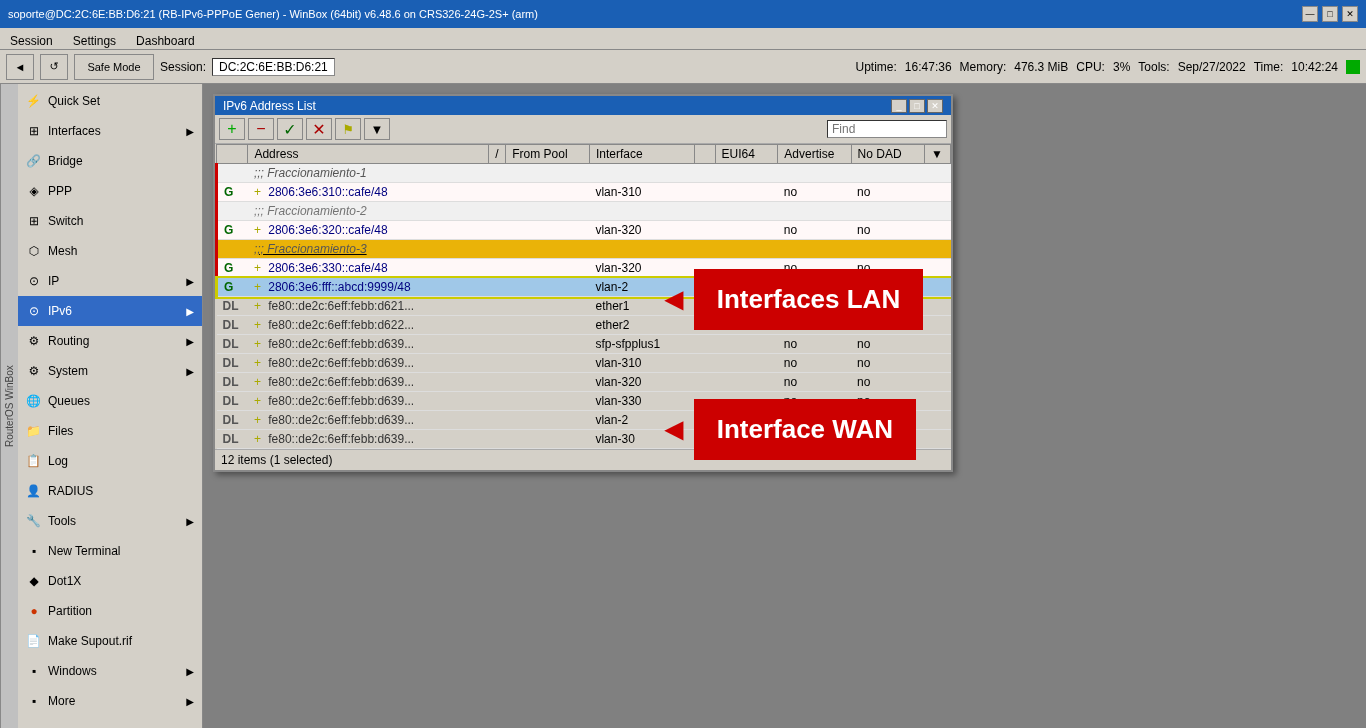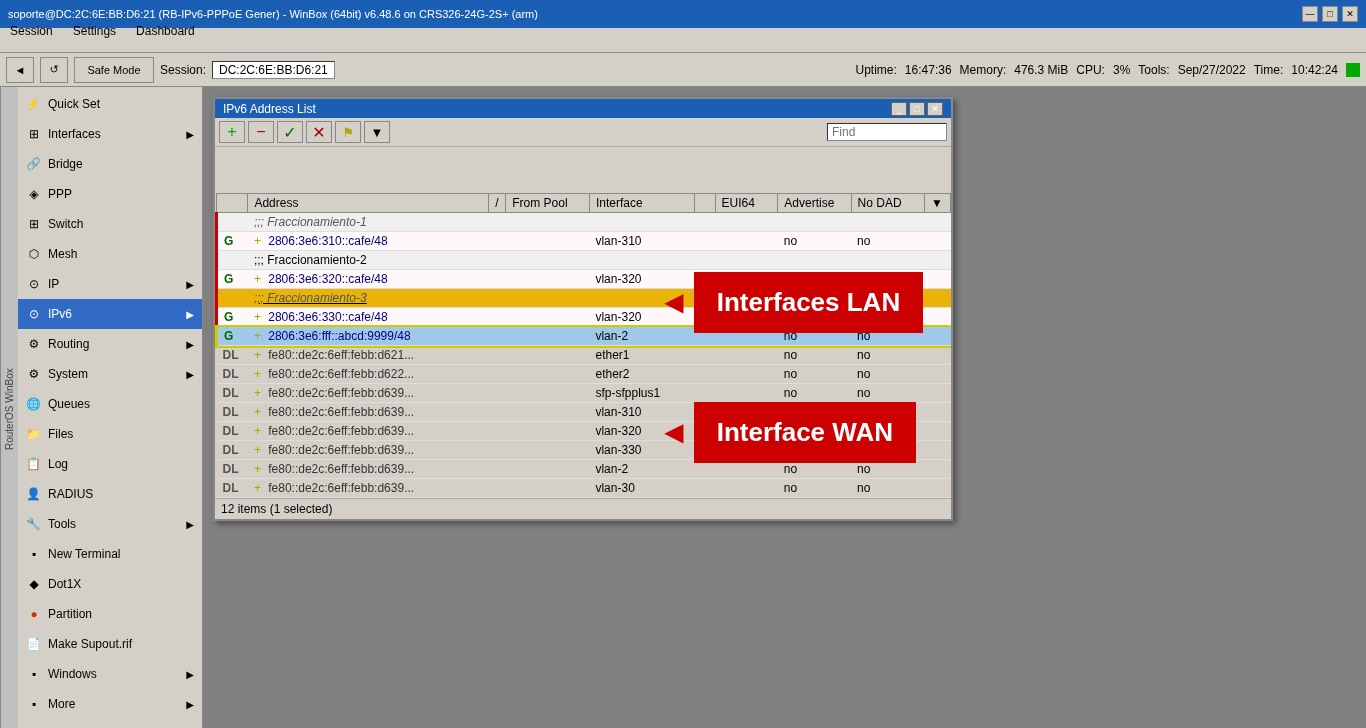--- a/index.html
+++ b/index.html
@@ -31,22 +31,22 @@
       background: #d4d0c8;
       border: 1px solid #888;
       display: flex; align-items: center; justify-content: center;
       font-size: 9px; cursor: pointer; color: #000;
     }
     
     .menu-bar {
       background: #d4d0c8;
       height: 22px;
       display: flex;
-      align-items: flex-end;
-      padding: 12px 6px;
+      align-items: flex-start;
+      padding: 4px 6px;
       gap: 12px;
       border-bottom: 1px solid #888;
       font-size: 12px;
     }
     .menu-item { cursor: pointer; padding: 2px 4px; }
     
     .toolbar {
       background: #d4d0c8;
       height: 34px;
       display: flex;
@@ -195,21 +195,20 @@
     }
     
     .table-container {
       overflow-y: auto;
       max-height: 420px;
     }
     table {
       width: 100%;
       border-collapse: collapse;
       font-size: 12px;
-      margin-top: 46px;
     }
     thead th {
       background: #d4d0c8;
       border: 1px solid #888;
       padding: 2px 6px;
       text-align: left;
       font-weight: normal;
       position: sticky;
       top: 0;
     }
@@ -420,21 +419,21 @@
         <td></td>
         <td>vlan-310</td>
         <td></td>
         <td></td>
         <td>no</td>
         <td>no</td>
         <td></td>
       </tr>
               <tr style="background: rgb(240, 240, 240); border-left: 3px solid rgb(204, 0, 0);">
         <td></td>
-        <td colspan="8" style="color:#000000; ">;;; Fraccionamiento-2</td>
+        <td colspan="8" style="color:#737373; font-style:italic;">;;; Fraccionamiento-2</td>
         <td></td>
       </tr>
               <tr style="background: rgb(255, 248, 248); border-left: 3px solid rgb(204, 0, 0);">
         <td style="color:#006600; font-weight:bold;">G</td>
         <td style="color:#000080;">
           <span style="color:#aaaa00; margin-right:4px;">+</span>
           
           2806:3e6:320::cafe/48
         </td>
         <td></td>

